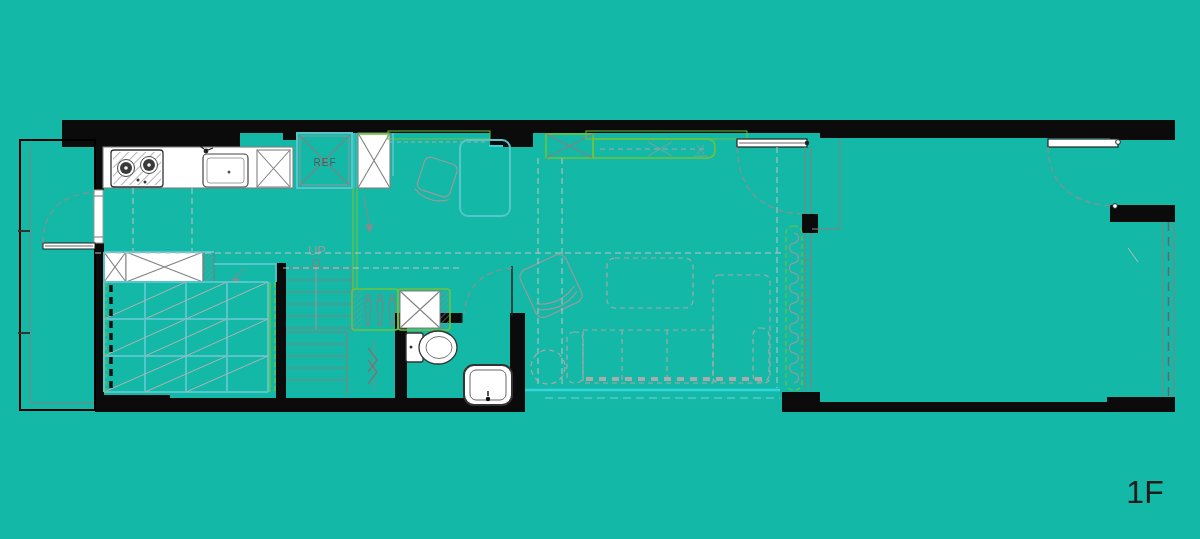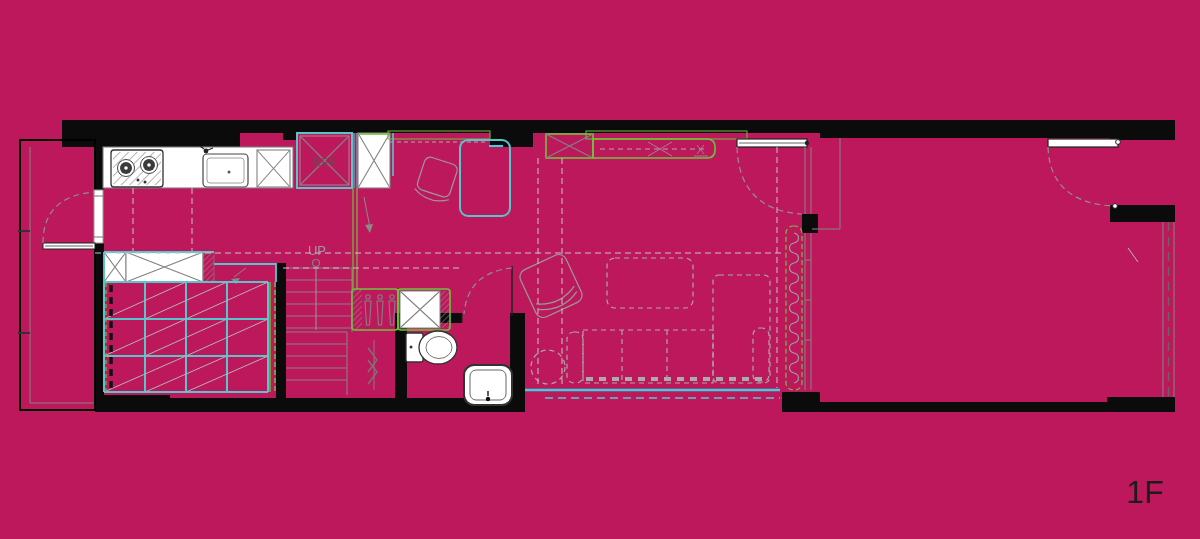--- a/index.html
+++ b/index.html
@@ -1,17 +1,17 @@
 <!DOCTYPE html>
 <html style="--wall: #0b0b0b; --line_gray: #8a8a8a; --dash_gray: #c4c4c4; --cyan: #57c6cc; --cyan_bright: #34d4e0; --green: #6fc23d;"><head>
 <meta charset="utf-8">
 <style>
   html,body{margin:0;padding:0;background:#ffffff;}
   body{width:1200px;height:539px;overflow:hidden;font-family:"Liberation Sans",sans-serif;}
-  #plan-wrap{position:relative;width:1200px;height:539px;background:#be185d;}
+  #plan-wrap{position:relative;width:1200px;height:539px;background:#14b8a6;}
   svg{display:block}
   .wall{fill:#0b0b0b;stroke:none}
   .thin{stroke:#828282;stroke-width:1.1;fill:none}
   .guide{stroke:#c4c4c4;stroke-width:1;stroke-dasharray:6 4;fill:none}
   .furn{stroke:#a8a8a8;stroke-width:1.2;stroke-dasharray:5 4;fill:none}
   .sfurn{stroke:#9a9a9a;stroke-width:1.2;fill:none}
   .arc{stroke:#8f8f8f;stroke-width:1.2;stroke-dasharray:6 4;fill:none}
   .cyan{stroke:var(--cyan);fill:none}
   .cyanb{stroke:var(--cyan_bright);fill:none}
   .green{stroke:var(--green);fill:none}

